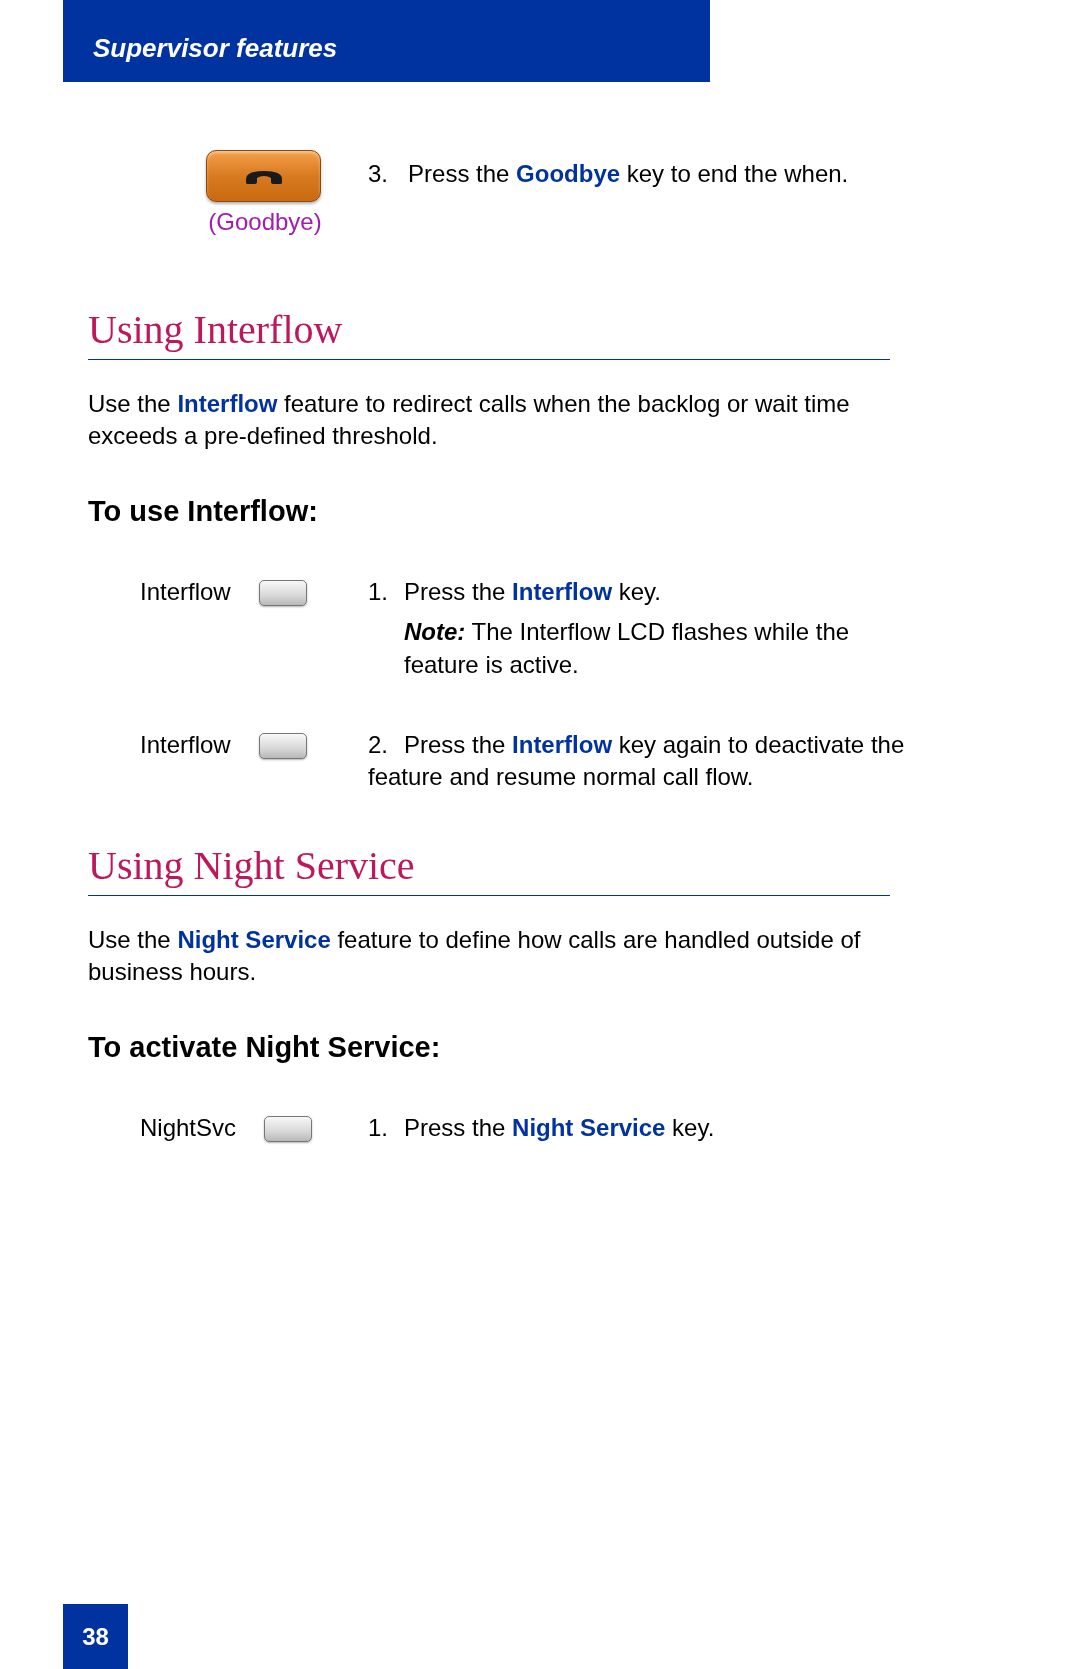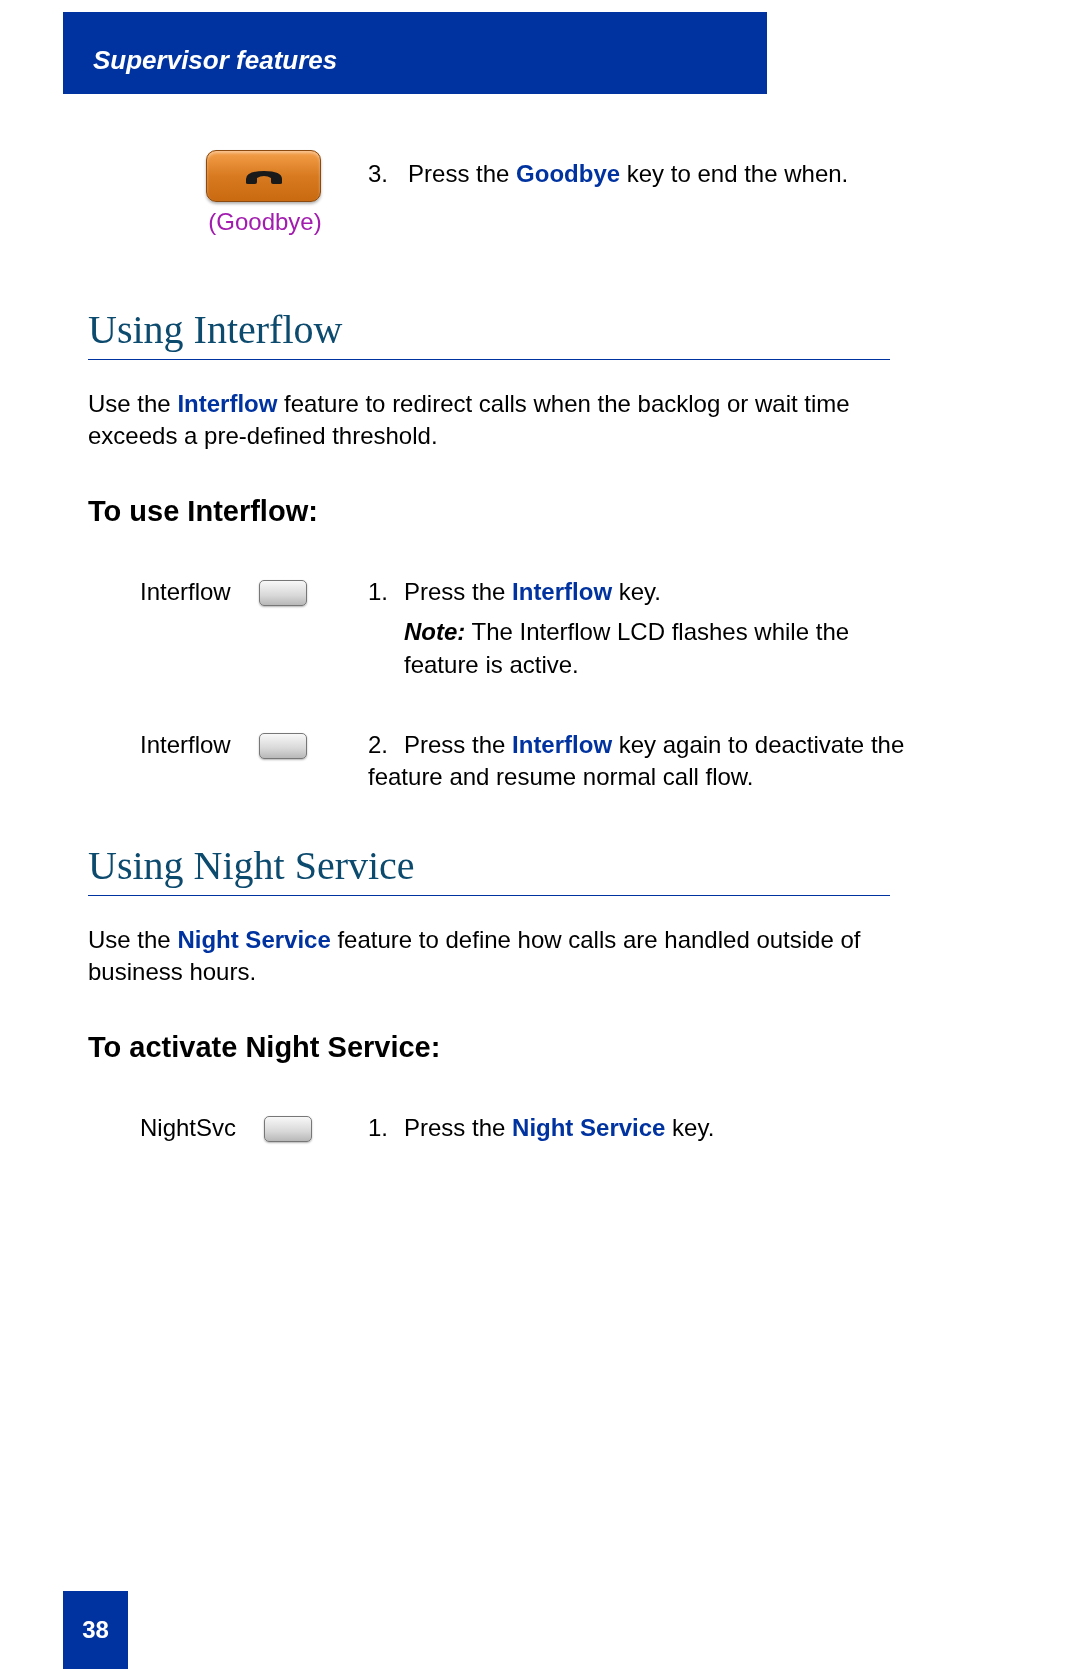--- a/index.html
+++ b/index.html
@@ -8,27 +8,26 @@
       background: #fff;
       width: 1080px;
       height: 1669px;
       position: relative;
       color: #000;
     }
     .header-bar {
       position: absolute;
       top: 0;
       left: 63px;
-      width: 704px;
+      width: 647px;
       height: 82px;
       background: #0033a0;
       display: flex;
       align-items: flex-end;
       padding: 0 0 18px 30px;
-      margin-top: 12px;
     }
     .header-title {
       color: #fff;
       font-weight: bold;
       font-size: 26px;
       font-style: italic;
       font-family: Arial, sans-serif;
     }
     .content {
       position: absolute;
@@ -75,21 +74,21 @@
       margin-top: 6px;
       padding-left: 2px;
     }
     .goodbye-right {
       flex: 1;
       font-size: 24px;
       line-height: 1.35;
       padding-top: 8px;
     }
     .heading-blue {
-      color: #0c4a6e;
+      color: #be185d;
       font-size: 40px;
       font-family: Georgia, 'Times New Roman', serif;
       font-weight: normal;
       border-bottom: 1px solid #0033a0;
       padding-bottom: 6px;
       margin-bottom: 28px;
       width: 802px;
     }
     .intro-text {
       font-size: 24px;
@@ -149,21 +148,21 @@
       font-weight: bold;
     }
     .section2 {
       margin-top: 30px;
     }
     .page-number-box {
       position: absolute;
       bottom: 0;
       left: 63px;
       width: 65px;
-      height: 78px;
+      height: 65px;
       background: #0033a0;
       display: flex;
       align-items: center;
       justify-content: center;
     }
     .page-number {
       color: #fff;
       font-weight: bold;
       font-size: 24px;
     }

